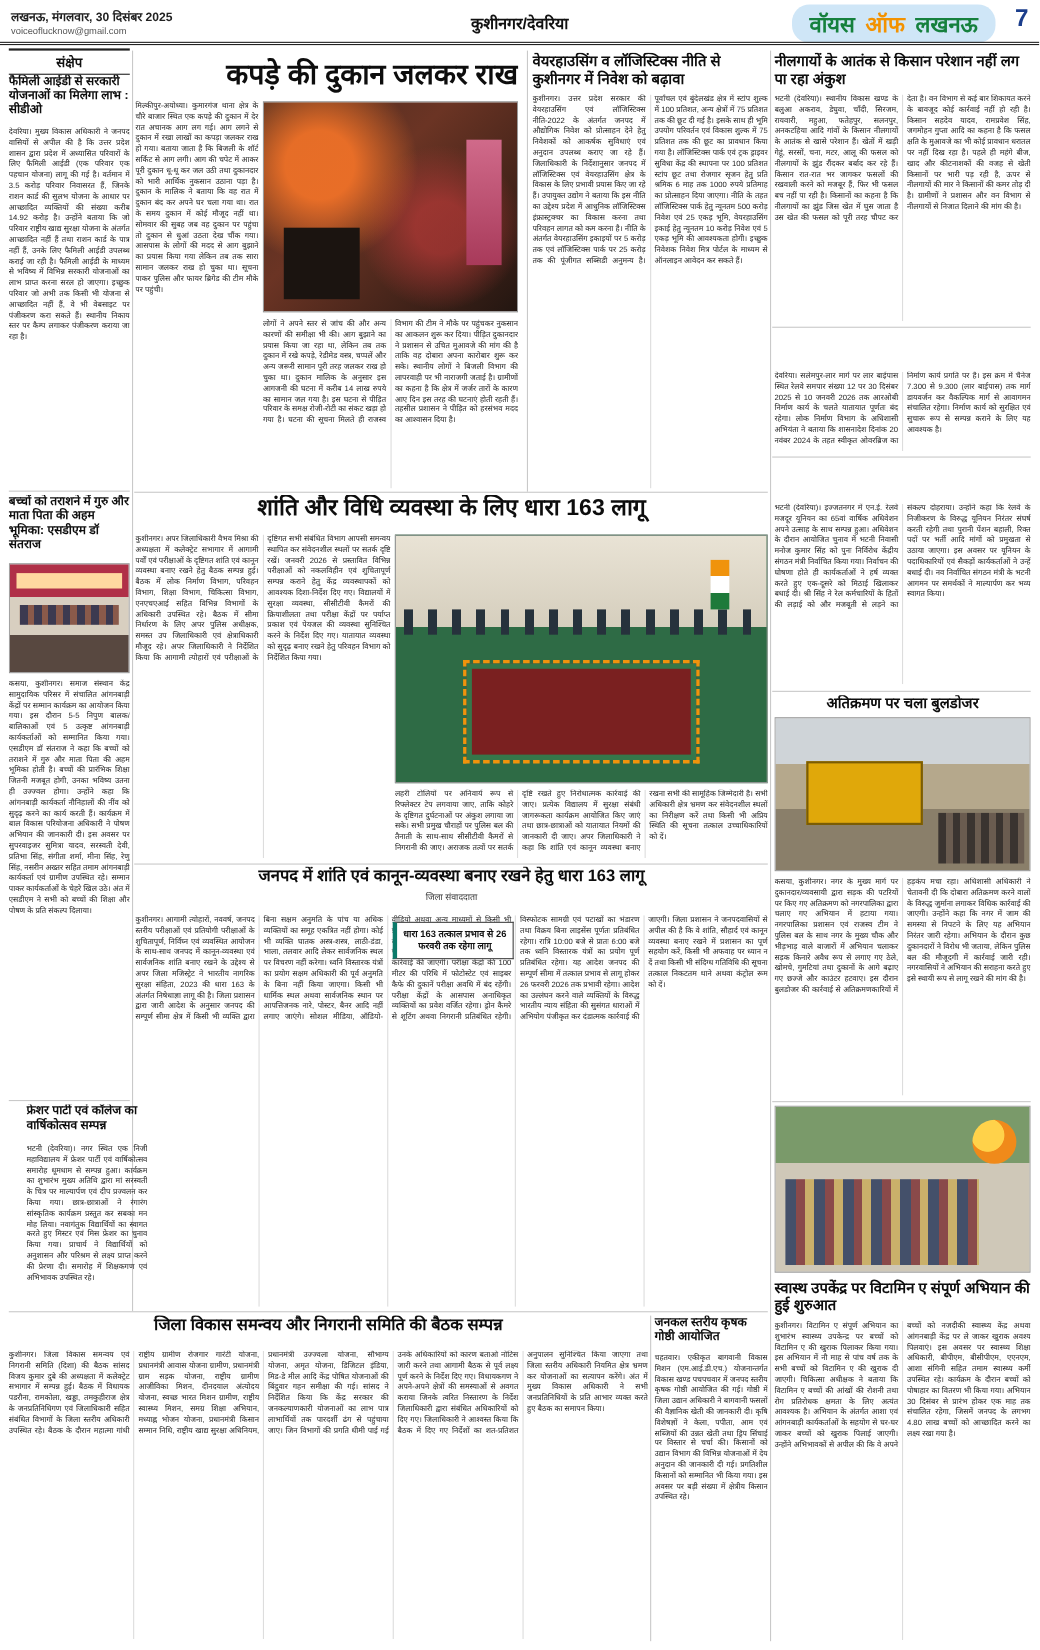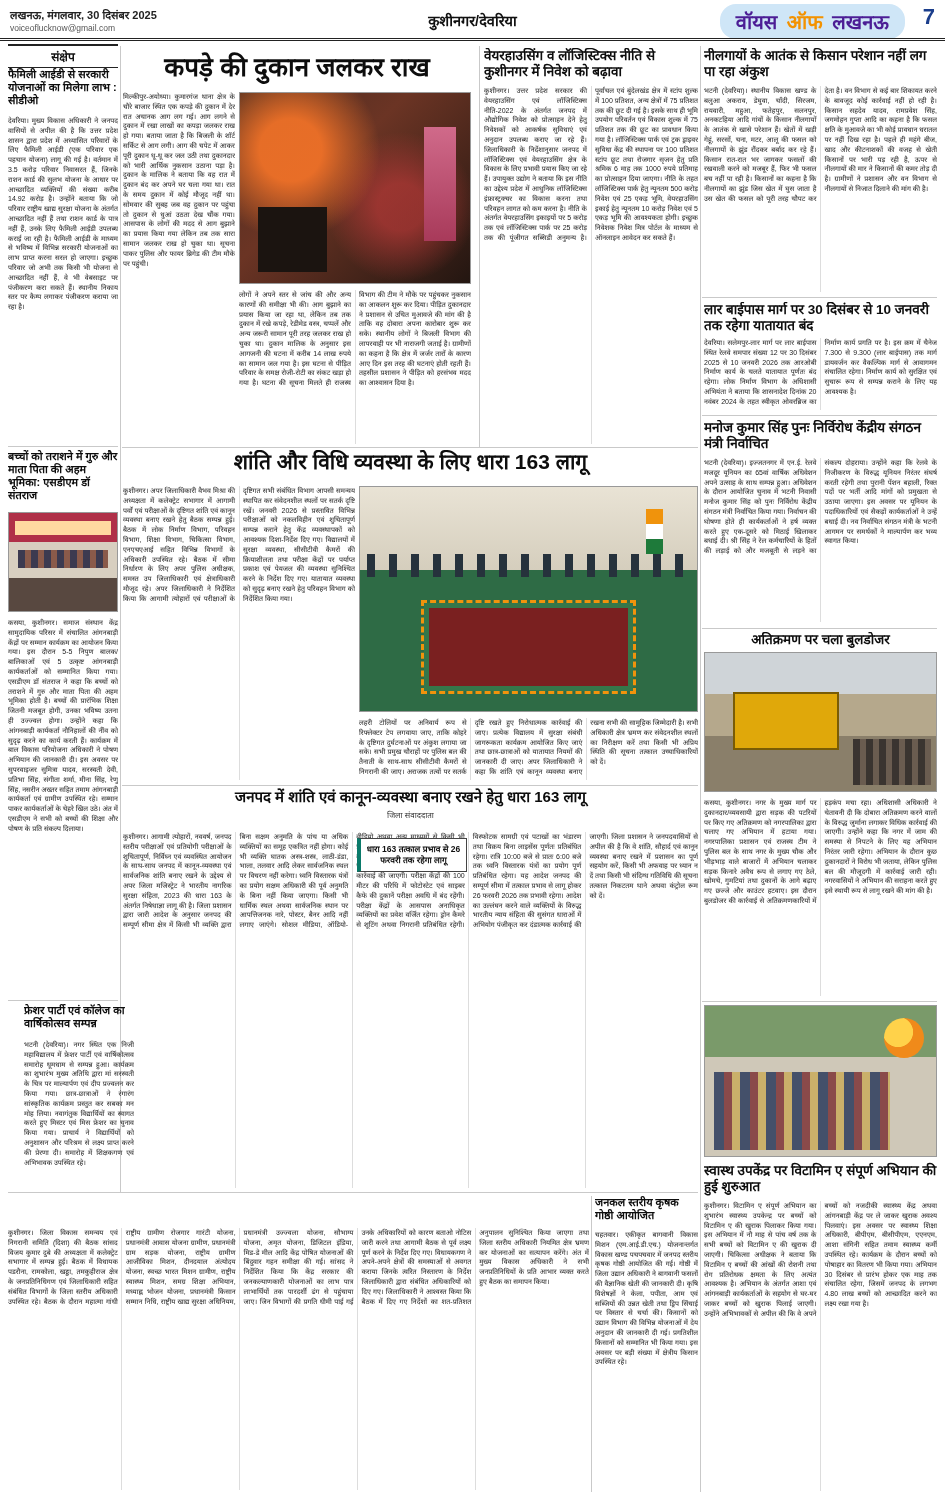--- a/index.html
+++ b/index.html
@@ -7,31 +7,31 @@
   #page {
     position:relative; width:945px; height:1500px; margin:0 auto;
     background:#ffffff; overflow:hidden;
     font-family:"Liberation Sans", sans-serif; color:#111;
   }
   
   .hdr-date   { position:absolute; left:10px; top:7px; font-size:11px; font-weight:bold; color:#222; }
   .hdr-email  { position:absolute; left:10px; top:23px; font-size:8.5px; color:#555; }
   .hdr-region { position:absolute; left:0; right:0; top:10px; text-align:center; font-size:14.5px; font-weight:bold; color:#111; }
   .masthead   { position:absolute; right:40px; top:4px; background:#cfe6f7; border-radius:16px; padding:4px 16px; font-size:20px; font-weight:bold; }
-  .masthead .w1, .masthead .w3 { color:#4c1d95;margin-top:38px; }
+  .masthead .w1, .masthead .w3 { color:#15803d;margin-top:38px; }
   .masthead .w2 { color:#f39200; padding:0 4px; }
   .hdr-pageno { position:absolute; right:10px; top:4px; font-size:22px; font-weight:bold; color:#1b3e8c; }
   .hdr-rule   { position:absolute; left:0; right:0; top:38px; height:3px; border-top:1.5px solid #222; border-bottom:1px solid #222; }
   
   .vline { position:absolute; width:1px; background:#c9c9c9; }
   .hline { position:absolute; height:1px; background:#c9c9c9; }
   
   .article { position:absolute; overflow:hidden; }
   .hl { font-weight:bold; color:#0d0d0d; line-height:1.18; }
-  .hl-xl { font-size:26px; text-align:center; }
+  .hl-xl { font-size:26px; text-align:right; }
   .hl-lg { font-size:21px; text-align:center; }
   .hl-md { font-size:15px; text-align:center; }
   .hl-h3 { font-size:13.5px; }
   .hl-sm { font-size:11px; }
   .hl-c  { text-align:center; }
   .byline { font-size:8px; font-weight:normal; text-align:center; color:#333; margin-top:3px; }
   .body {
     font-size:7px; line-height:1.4; text-align:justify; color:#1c1c1c;
     overflow:hidden; position:absolute;
   }
@@ -138,26 +138,24 @@
     <h2 class="hl hl-h3">वेयरहाउसिंग व लॉजिस्टिक्स नीति से कुशीनगर में निवेश को बढ़ावा</h2>
     <div class="body cols2" style="left:0;top:38px;width:214px;height:358px">कुशीनगर। उत्तर प्रदेश सरकार की वेयरहाउसिंग एवं लॉजिस्टिक्स नीति-2022 के अंतर्गत जनपद में औद्योगिक निवेश को प्रोत्साहन देने हेतु निवेशकों को आकर्षक सुविधाएं एवं अनुदान उपलब्ध कराए जा रहे हैं। जिलाधिकारी के निर्देशानुसार जनपद में लॉजिस्टिक्स एवं वेयरहाउसिंग क्षेत्र के विकास के लिए प्रभावी प्रयास किए जा रहे हैं। उपायुक्त उद्योग ने बताया कि इस नीति का उद्देश्य प्रदेश में आधुनिक लॉजिस्टिक्स इंफ्रास्ट्रक्चर का विकास करना तथा परिवहन लागत को कम करना है। नीति के अंतर्गत वेयरहाउसिंग इकाइयों पर 5 करोड़ तक एवं लॉजिस्टिक्स पार्क पर 25 करोड़ तक की पूंजीगत सब्सिडी अनुमन्य है। पूर्वांचल एवं बुंदेलखंड क्षेत्र में स्टांप शुल्क में 100 प्रतिशत, अन्य क्षेत्रों में 75 प्रतिशत तक की छूट दी गई है। इसके साथ ही भूमि उपयोग परिवर्तन एवं विकास शुल्क में 75 प्रतिशत तक की छूट का प्रावधान किया गया है। लॉजिस्टिक्स पार्क एवं ट्रक ड्राइवर सुविधा केंद्र की स्थापना पर 100 प्रतिशत स्टांप छूट तथा रोजगार सृजन हेतु प्रति श्रमिक 6 माह तक 1000 रुपये प्रतिमाह का प्रोत्साहन दिया जाएगा। नीति के तहत लॉजिस्टिक्स पार्क हेतु न्यूनतम 500 करोड़ निवेश एवं 25 एकड़ भूमि, वेयरहाउसिंग इकाई हेतु न्यूनतम 10 करोड़ निवेश एवं 5 एकड़ भूमि की आवश्यकता होगी। इच्छुक निवेशक निवेश मित्र पोर्टल के माध्यम से ऑनलाइन आवेदन कर सकते हैं।</div>
   </section>
 
   <section class="article" style="left:704px;top:48px;width:233px;height:246px">
     <h2 class="hl hl-h3">नीलगायों के आतंक से किसान परेशान नहीं लग पा रहा अंकुश</h2>
     <div class="body cols2" style="left:0;top:38px;width:233px;height:206px">भटनी (देवरिया)। स्थानीय विकास खण्ड के बलुआ अकराव, डेघुवा, चाँदी, सिरजम, रायवारी, महुआ, फतेहपुर, सलनपुर, अनकटहिया आदि गांवों के किसान नीलगायों के आतंक से खासे परेशान हैं। खेतों में खड़ी गेहूं, सरसों, चना, मटर, आलू की फसल को नीलगायों के झुंड रौंदकर बर्बाद कर रहे हैं। किसान रात-रात भर जागकर फसलों की रखवाली करने को मजबूर हैं, फिर भी फसल बच नहीं पा रही है। किसानों का कहना है कि नीलगायों का झुंड जिस खेत में घुस जाता है उस खेत की फसल को पूरी तरह चौपट कर देता है। वन विभाग से कई बार शिकायत करने के बावजूद कोई कार्रवाई नहीं हो रही है। किसान सहदेव यादव, रामप्रवेश सिंह, जगमोहन गुप्ता आदि का कहना है कि फसल क्षति के मुआवजे का भी कोई प्रावधान धरातल पर नहीं दिख रहा है। पहले ही महंगे बीज, खाद और कीटनाशकों की वजह से खेती किसानों पर भारी पड़ रही है, ऊपर से नीलगायों की मार ने किसानों की कमर तोड़ दी है। ग्रामीणों ने प्रशासन और वन विभाग से नीलगायों से निजात दिलाने की मांग की है।</div>
   </section>
 
   <section class="article" style="left:704px;top:302px;width:233px;height:110px">
-    <h2 class="hl hl-h3">लार बाईपास मार्ग पर 30 दिसंबर से 10 जनवरी तक रहेगा यातायात बंद</h2>
     <div class="body cols2" style="left:0;top:36px;width:233px;height:72px">देवरिया। सलेमपुर-लार मार्ग पर लार बाईपास स्थित रेलवे समपार संख्या 12 पर 30 दिसंबर 2025 से 10 जनवरी 2026 तक आरओबी निर्माण कार्य के चलते यातायात पूर्णतः बंद रहेगा। लोक निर्माण विभाग के अधिशासी अभियंता ने बताया कि शासनादेश दिनांक 20 नवंबर 2024 के तहत स्वीकृत ओवरब्रिज का निर्माण कार्य प्रगति पर है। इस क्रम में चैनेज 7.300 से 9.300 (लार बाईपास) तक मार्ग डायवर्जन कर वैकल्पिक मार्ग से आवागमन संचालित रहेगा। निर्माण कार्य को सुरक्षित एवं सुचारू रूप से सम्पन्न कराने के लिए यह आवश्यक है।</div>
   </section>
 
   <section class="article" style="left:704px;top:420px;width:233px;height:205px">
-    <h2 class="hl hl-h3">मनोज कुमार सिंह पुनः निर्विरोध केंद्रीय संगठन मंत्री निर्वाचित</h2>
     <div class="body cols2" style="left:0;top:38px;width:233px;height:164px">भटनी (देवरिया)। इज्जतनगर में एन.ई. रेलवे मजदूर यूनियन का 65वां वार्षिक अधिवेशन अपने उत्साह के साथ सम्पन्न हुआ। अधिवेशन के दौरान आयोजित चुनाव में भटनी निवासी मनोज कुमार सिंह को पुनः निर्विरोध केंद्रीय संगठन मंत्री निर्वाचित किया गया। निर्वाचन की घोषणा होते ही कार्यकर्ताओं ने हर्ष व्यक्त करते हुए एक-दूसरे को मिठाई खिलाकर बधाई दी। श्री सिंह ने रेल कर्मचारियों के हितों की लड़ाई को और मजबूती से लड़ने का संकल्प दोहराया। उन्होंने कहा कि रेलवे के निजीकरण के विरुद्ध यूनियन निरंतर संघर्ष करती रहेगी तथा पुरानी पेंशन बहाली, रिक्त पदों पर भर्ती आदि मांगों को प्रमुखता से उठाया जाएगा। इस अवसर पर यूनियन के पदाधिकारियों एवं सैकड़ों कार्यकर्ताओं ने उन्हें बधाई दी। नव निर्वाचित संगठन मंत्री के भटनी आगमन पर समर्थकों ने माल्यार्पण कर भव्य स्वागत किया।</div>
   </section>
 
   <section class="article" style="left:704px;top:632px;width:233px;height:366px">
     <h2 class="hl hl-h3 hl-c">अतिक्रमण पर चला बुलडोजर</h2>
     <div class="photo photo-dozer" style="left:0;top:20px;width:233px;height:140px">
       <div class="ph-el machine"></div>
       <div class="ph-el crowd"></div>
     </div>
     <div class="body cols2" style="left:0;top:166px;width:233px;height:198px">कसया, कुशीनगर। नगर के मुख्य मार्ग पर दुकानदार/व्यवसायी द्वारा सड़क की पटरियों पर किए गए अतिक्रमण को नगरपालिका द्वारा चलाए गए अभियान में हटाया गया। नगरपालिका प्रशासन एवं राजस्व टीम ने पुलिस बल के साथ नगर के मुख्य चौक और भीड़भाड़ वाले बाजारों में अभियान चलाकर सड़क किनारे अवैध रूप से लगाए गए ठेले, खोमचे, गुमटियां तथा दुकानों के आगे बढ़ाए गए छज्जे और काउंटर हटवाए। इस दौरान बुलडोजर की कार्रवाई से अतिक्रमणकारियों में हड़कंप मचा रहा। अधिशासी अधिकारी ने चेतावनी दी कि दोबारा अतिक्रमण करने वालों के विरुद्ध जुर्माना लगाकर विधिक कार्रवाई की जाएगी। उन्होंने कहा कि नगर में जाम की समस्या से निपटने के लिए यह अभियान निरंतर जारी रहेगा। अभियान के दौरान कुछ दुकानदारों ने विरोध भी जताया, लेकिन पुलिस बल की मौजूदगी में कार्रवाई जारी रही। नगरवासियों ने अभियान की सराहना करते हुए इसे स्थायी रूप से लागू रखने की मांग की है।</div>
@@ -176,20 +174,21 @@
   </section>
 
   <section class="article" style="left:123px;top:788px;width:575px;height:402px">
     <h1 class="hl hl-md">जनपद में शांति एवं कानून-व्यवस्था बनाए रखने हेतु धारा 163 लागू</h1>
     <div class="byline">जिला संवाददाता</div>
     <div class="body cols5" style="left:0;top:44px;width:575px;height:356px">कुशीनगर। आगामी त्योहारों, नववर्ष, जनपद स्तरीय परीक्षाओं एवं प्रतियोगी परीक्षाओं के शुचितापूर्ण, निर्विघ्न एवं व्यवस्थित आयोजन के साथ-साथ जनपद में कानून-व्यवस्था एवं सार्वजनिक शांति बनाए रखने के उद्देश्य से अपर जिला मजिस्ट्रेट ने भारतीय नागरिक सुरक्षा संहिता, 2023 की धारा 163 के अंतर्गत निषेधाज्ञा लागू की है। जिला प्रशासन द्वारा जारी आदेश के अनुसार जनपद की सम्पूर्ण सीमा क्षेत्र में किसी भी व्यक्ति द्वारा बिना सक्षम अनुमति के पांच या अधिक व्यक्तियों का समूह एकत्रित नहीं होगा। कोई भी व्यक्ति घातक अस्त्र-शस्त्र, लाठी-डंडा, भाला, तलवार आदि लेकर सार्वजनिक स्थल पर विचरण नहीं करेगा। ध्वनि विस्तारक यंत्रों का प्रयोग सक्षम अधिकारी की पूर्व अनुमति के बिना नहीं किया जाएगा। किसी भी धार्मिक स्थल अथवा सार्वजनिक स्थान पर आपत्तिजनक नारे, पोस्टर, बैनर आदि नहीं लगाए जाएंगे। सोशल मीडिया, ऑडियो-वीडियो अथवा अन्य माध्यमों से किसी भी प्रकार की भ्रामक एवं आपत्तिजनक सामग्री का प्रसारण नहीं किया जाएगा। अफवाह फैलाने वाले व्यक्तियों के विरुद्ध कठोर कार्रवाई की जाएगी। परीक्षा केंद्रों की 100 मीटर की परिधि में फोटोस्टेट एवं साइबर कैफे की दुकानें परीक्षा अवधि में बंद रहेंगी। परीक्षा केंद्रों के आसपास अनाधिकृत व्यक्तियों का प्रवेश वर्जित रहेगा। ड्रोन कैमरे से शूटिंग अथवा निगरानी प्रतिबंधित रहेगी। विस्फोटक सामग्री एवं पटाखों का भंडारण तथा विक्रय बिना लाइसेंस पूर्णतः प्रतिबंधित रहेगा। रात्रि 10:00 बजे से प्रातः 6:00 बजे तक ध्वनि विस्तारक यंत्रों का प्रयोग पूर्ण प्रतिबंधित रहेगा। यह आदेश जनपद की सम्पूर्ण सीमा में तत्काल प्रभाव से लागू होकर 26 फरवरी 2026 तक प्रभावी रहेगा। आदेश का उल्लंघन करने वाले व्यक्तियों के विरुद्ध भारतीय न्याय संहिता की सुसंगत धाराओं में अभियोग पंजीकृत कर दंडात्मक कार्रवाई की जाएगी। जिला प्रशासन ने जनपदवासियों से अपील की है कि वे शांति, सौहार्द एवं कानून व्यवस्था बनाए रखने में प्रशासन का पूर्ण सहयोग करें, किसी भी अफवाह पर ध्यान न दें तथा किसी भी संदिग्ध गतिविधि की सूचना तत्काल निकटतम थाने अथवा कंट्रोल रूम को दें।</div>
     <div class="hibox" style="left:234px;top:50px;width:110px">धारा 163 तत्काल प्रभाव से 26 फरवरी तक रहेगा लागू</div>
   </section>
 
   <section class="article" style="left:8px;top:1196px;width:581px;height:296px">
+    <h1 class="hl hl-md">जिला विकास समन्वय और निगरानी समिति की बैठक सम्पन्न</h1>
     <div class="body cols5" style="left:0;top:32px;width:581px;height:262px">कुशीनगर। जिला विकास समन्वय एवं निगरानी समिति (दिशा) की बैठक सांसद विजय कुमार दुबे की अध्यक्षता में कलेक्ट्रेट सभागार में सम्पन्न हुई। बैठक में विधायक पडरौना, रामकोला, खड्डा, तमकुहीराज क्षेत्र के जनप्रतिनिधिगण एवं जिलाधिकारी सहित संबंधित विभागों के जिला स्तरीय अधिकारी उपस्थित रहे। बैठक के दौरान महात्मा गांधी राष्ट्रीय ग्रामीण रोजगार गारंटी योजना, प्रधानमंत्री आवास योजना ग्रामीण, प्रधानमंत्री ग्राम सड़क योजना, राष्ट्रीय ग्रामीण आजीविका मिशन, दीनदयाल अंत्योदय योजना, स्वच्छ भारत मिशन ग्रामीण, राष्ट्रीय स्वास्थ्य मिशन, समग्र शिक्षा अभियान, मध्याह्न भोजन योजना, प्रधानमंत्री किसान सम्मान निधि, राष्ट्रीय खाद्य सुरक्षा अधिनियम, प्रधानमंत्री उज्ज्वला योजना, सौभाग्य योजना, अमृत योजना, डिजिटल इंडिया, मिड-डे मील आदि केंद्र पोषित योजनाओं की बिंदुवार गहन समीक्षा की गई। सांसद ने निर्देशित किया कि केंद्र सरकार की जनकल्याणकारी योजनाओं का लाभ पात्र लाभार्थियों तक पारदर्शी ढंग से पहुंचाया जाए। जिन विभागों की प्रगति धीमी पाई गई उनके अधिकारियों को कारण बताओ नोटिस जारी करने तथा आगामी बैठक से पूर्व लक्ष्य पूर्ण करने के निर्देश दिए गए। विधायकगण ने अपने-अपने क्षेत्रों की समस्याओं से अवगत कराया जिनके त्वरित निस्तारण के निर्देश जिलाधिकारी द्वारा संबंधित अधिकारियों को दिए गए। जिलाधिकारी ने आश्वस्त किया कि बैठक में दिए गए निर्देशों का शत-प्रतिशत अनुपालन सुनिश्चित किया जाएगा तथा जिला स्तरीय अधिकारी नियमित क्षेत्र भ्रमण कर योजनाओं का सत्यापन करेंगे। अंत में मुख्य विकास अधिकारी ने सभी जनप्रतिनिधियों के प्रति आभार व्यक्त करते हुए बैठक का समापन किया।</div>
   </section>
 
   <section class="article" style="left:595px;top:1196px;width:103px;height:296px">
     <h2 class="hl hl-sm">जनकल स्तरीय कृषक गोष्ठी आयोजित</h2>
     <div class="body" style="left:0;top:34px;width:103px;height:260px">चहतवार। एकीकृत बागवानी विकास मिशन (एम.आई.डी.एच.) योजनान्तर्गत विकास खण्ड पचपचवार में जनपद स्तरीय कृषक गोष्ठी आयोजित की गई। गोष्ठी में जिला उद्यान अधिकारी ने बागवानी फसलों की वैज्ञानिक खेती की जानकारी दी। कृषि विशेषज्ञों ने केला, पपीता, आम एवं सब्जियों की उन्नत खेती तथा ड्रिप सिंचाई पर विस्तार से चर्चा की। किसानों को उद्यान विभाग की विभिन्न योजनाओं में देय अनुदान की जानकारी दी गई। प्रगतिशील किसानों को सम्मानित भी किया गया। इस अवसर पर बड़ी संख्या में क्षेत्रीय किसान उपस्थित रहे।</div>
   </section>
 
   <section class="article" style="left:704px;top:1005px;width:233px;height:487px">
     <div class="photo photo-vitamin" style="left:0;top:0;width:233px;height:152px">

